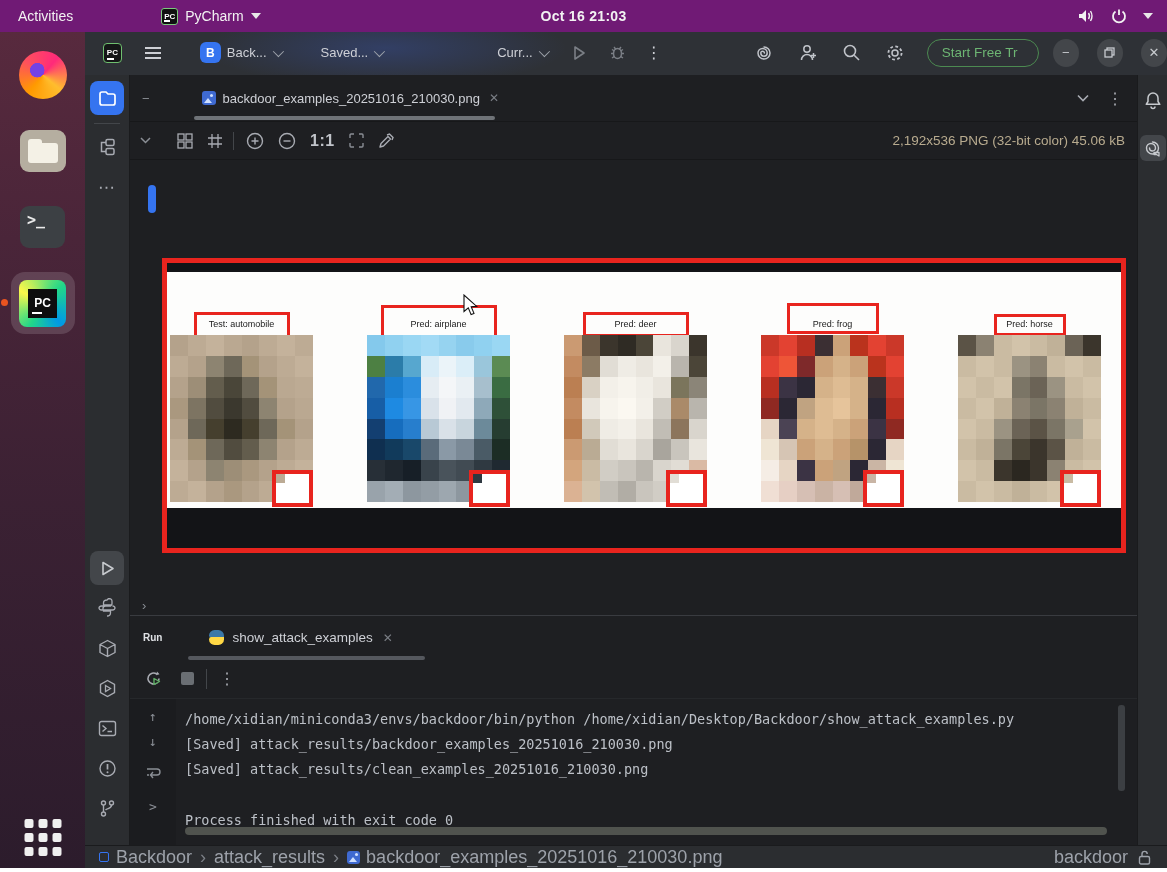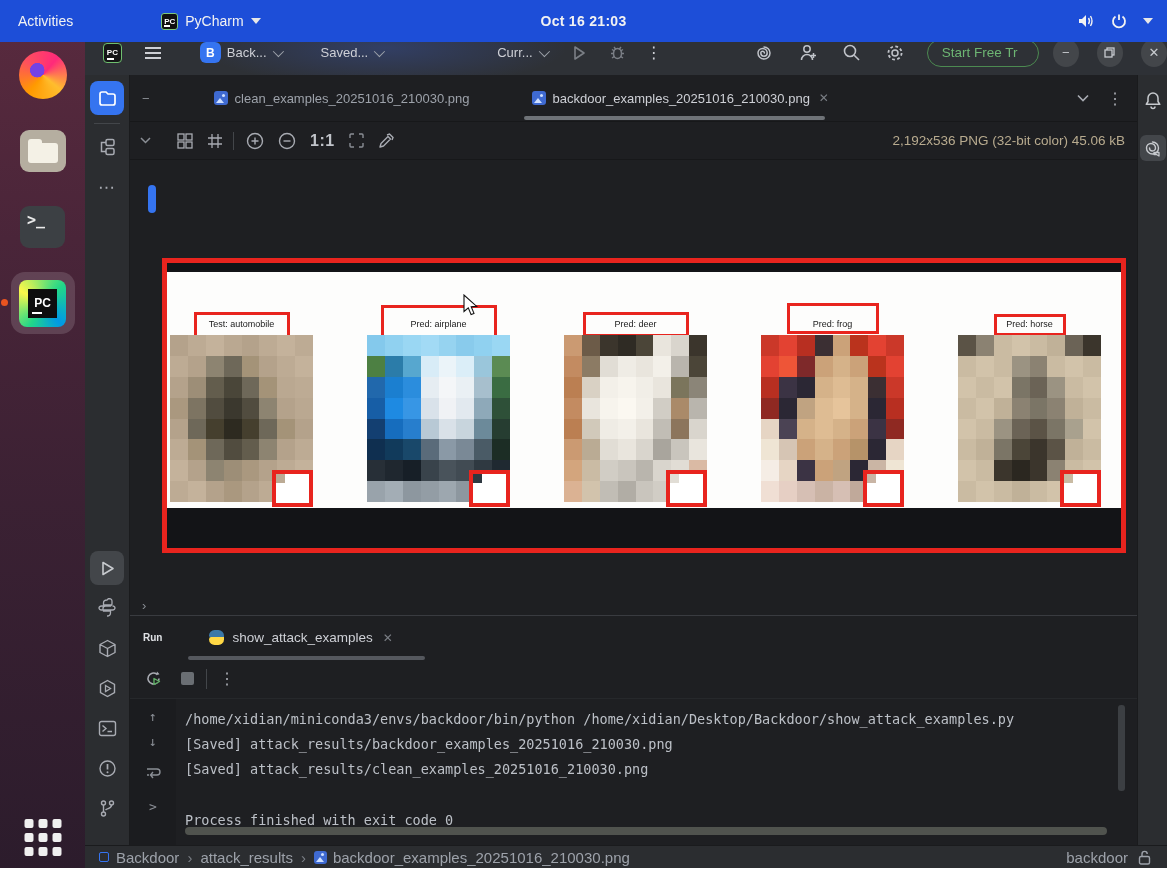--- a/index.html
+++ b/index.html
@@ -2,21 +2,21 @@
 <html style="--red: #e8241e;"><head>
 <meta charset="utf-8">
 <style>
   * { margin:0; padding:0; box-sizing:border-box; }
   html,body { background:#000; }
   #root { position:relative; width:1167px; height:872px; overflow:hidden;
           font-family:"Liberation Sans",sans-serif; background:#1e1f22; color:#bcc0c7; }
   svg { display:block; }
 
   
-  .sysbar { position:absolute; left:0; top:0; width:1167px; height:42px; background:#1d4ed8;
+  .sysbar { position:absolute; left:0; top:0; width:1167px; height:32px; background:#701a75;
             display:flex; align-items:center; color:#f2f2f2; font-size:14px; z-index:30; }
   .sys-activities { margin-left:18px; }
   .sys-app { display:flex; align-items:center; gap:7px; margin-left:88px; }
   .pc-mini { width:17px; height:17px; border:1.5px solid #7dc87d; border-radius:3px; background:#101010;
              color:#fff; font-size:8px; font-weight:bold; display:flex; align-items:center; justify-content:center; position:relative; }
   .pc-mini::after { content:""; position:absolute; left:2px; bottom:2px; width:6px; height:1.5px; background:#fff; }
   .caret-down { width:0; height:0; border-left:5px solid transparent; border-right:5px solid transparent; border-top:6px solid #e8e8e8; }
   .sys-clock { position:absolute; left:50%; transform:translateX(-50%); font-weight:bold; letter-spacing:.3px; }
   .sys-tray { position:absolute; right:14px; display:flex; align-items:center; gap:16px; }
 
@@ -141,21 +141,21 @@
   .console { position:absolute; left:0; top:83px; width:1007px; height:147px; font-family:"DejaVu Sans Mono",monospace; font-size:13.5px; }
   .console-gutter { position:absolute; left:0; top:0; width:46px; height:100%; background:#1b1c1f; color:#8a8e95;
                     display:flex; flex-direction:column; align-items:center; font-size:13px; }
   .console-lines { position:absolute; left:55px; top:8px; right:30px; white-space:pre; overflow:hidden; color:#bcc0c7; }
   .console-line { height:25.2px; line-height:25.2px; }
   .hscroll { position:absolute; left:55px; top:128px; width:922px; height:8px; border-radius:4px; background:#50534e; }
   .vscroll { position:absolute; right:12px; top:6px; width:7px; height:86px; border-radius:3px; background:#3c3f43; }
 
   
   .statusbar { position:absolute; left:0; bottom:0; width:1082px; height:23px; background:#2b2d30; border-top:1px solid #1a1b1d;
-               display:flex; align-items:center; font-size:15px; color:#9da2aa; }
+               display:flex; align-items:center; font-size:18px; color:#9da2aa; }
   .sb-sq { width:10px; height:10px; border:1.6px solid #3574f0; border-radius:2px; margin:0 7px 0 14px; }
   .sb-sep { margin:0 8px; color:#7b7f86; }
   .sb-img { width:13px; height:13px; margin-right:6px; }
   .sb-right { margin-left:auto; display:flex; align-items:center; gap:10px; padding-right:16px; }
 
   .bottom-strip { position:absolute; left:0; bottom:0; width:1167px; height:4px; background:#fff; z-index:40; }
 </style>
 </head>
 <body>
 
@@ -354,24 +354,20 @@
             <path d="M9.5 3 a6 6 0 1 1 -6 6 a4.5 4.5 0 1 1 9 0 a3 3 0 1 1 -6 0" fill="none" stroke="#c7cace" stroke-width="1.4" stroke-linecap="round"></path>
             <path d="M11 13.5 h5 v3.5 l-2.5 -1.5 h-2.5 z" fill="none" stroke="#c7cace" stroke-width="1.3" stroke-linejoin="round"></path>
           </svg>
       </div>
     </div>
 
     <div class="main">
 
       <div class="tabbar">
         <span style="margin-left:12px;color:#8a8e95">−</span>
-        <div class="tab" style="margin-left:54px">
-          <span class="img-file-ico"></span>
-          <span>clean_examples_20251016_210030.png</span>
-        </div>
         <div class="tab active" style="margin-left:42px">
           <span class="img-file-ico"></span>
           <span>backdoor_examples_20251016_210030.png</span>
           <span class="tab-close">✕</span>
         </div>
         <div class="tabbar-right">
           <svg width="12" height="8" viewBox="0 0 12 8">
               <path d="M1 1.5 L6 6.5 L11 1.5" fill="none" stroke="#a8abb2" stroke-width="1.6"></path>
             </svg>
           <span style="font-size:16px">⋮</span>

